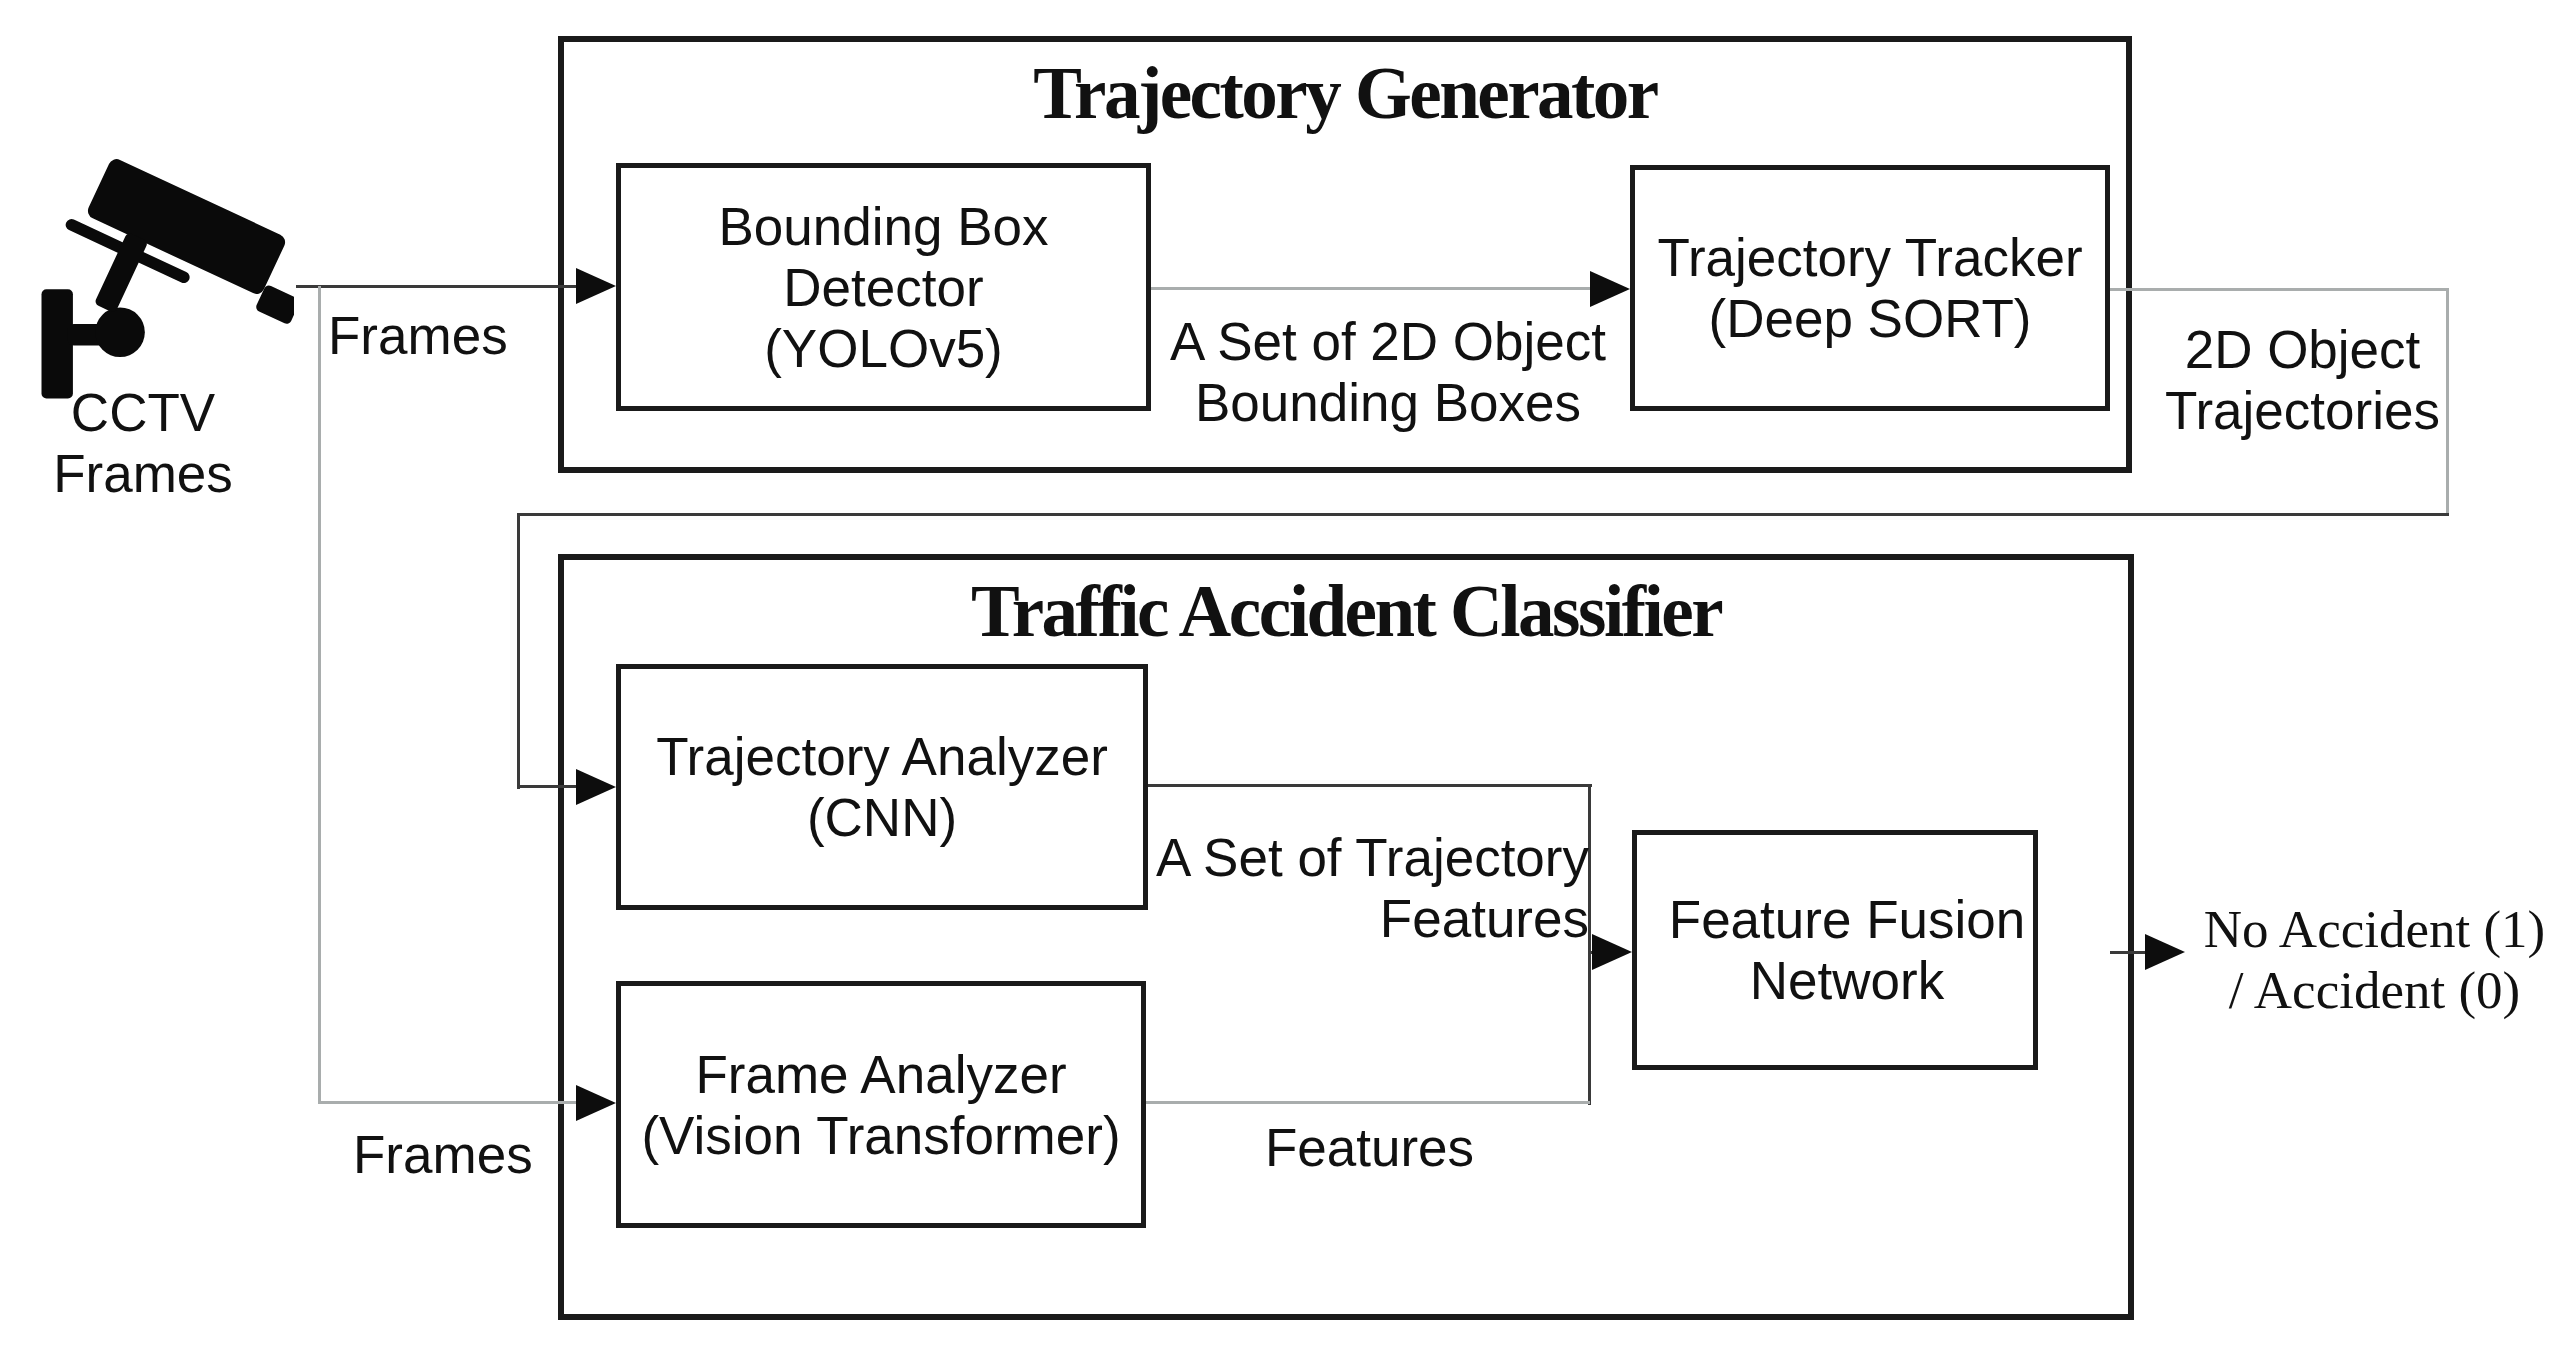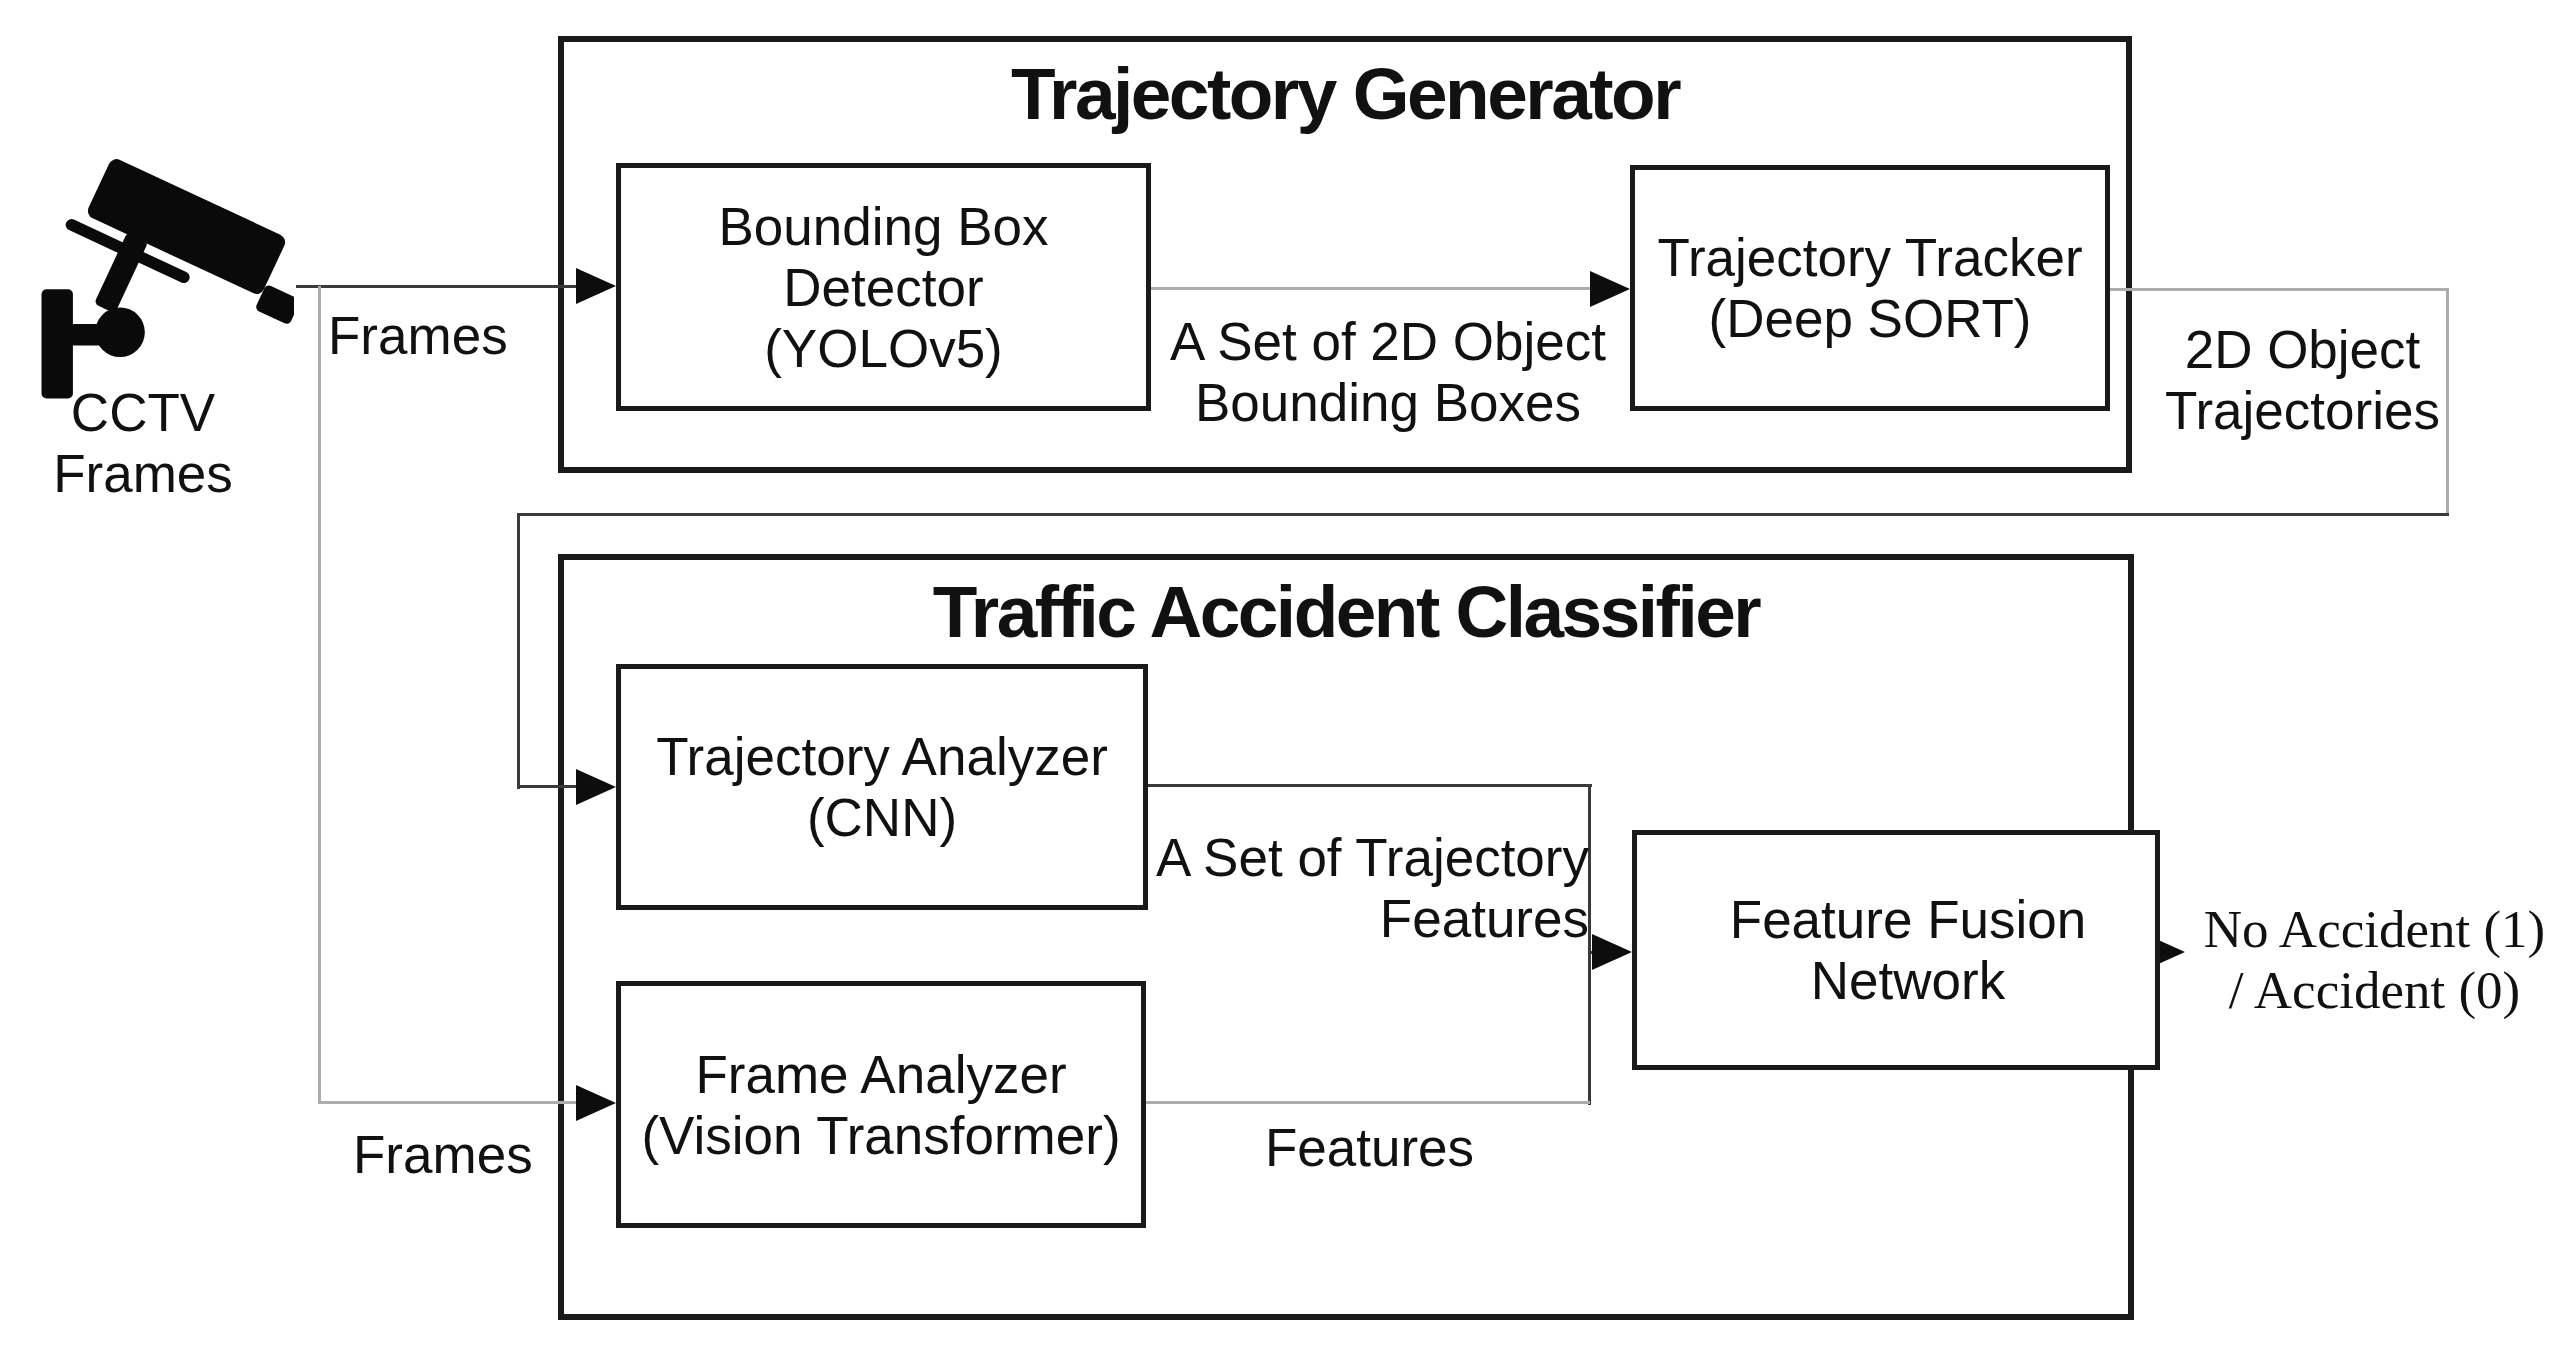--- a/index.html
+++ b/index.html
@@ -24,20 +24,21 @@
   .innerbox{
     position:absolute;background:var(--bg);
     border:5px solid var(--box-border);box-sizing:border-box;
     display:flex;flex-direction:column;align-items:center;justify-content:center;
     text-align:center;font-size:53px;line-height:61px;
   }
   .gtitle{
     position:absolute;left:0;right:0;text-align:center;
     font-weight:bold;font-size:73px;line-height:79px;letter-spacing:-2.5px;
     white-space:nowrap;
+    font-family:Liberation Serif, serif;
   }
   .lbl{
     position:absolute;font-size:53px;line-height:61px;text-align:center;
     white-space:nowrap;
   }
   .lbl.left{text-align:left;}
   .hline,.vline{position:absolute;}
   .hline{height:3.3px;}
   .vline{width:3.3px;}
   .gray{background:var(--line-gray);}
@@ -107,21 +108,21 @@
   <div class="innerbox" style="left:616px;top:664px;width:532px;height:246px;">
     <div>Trajectory Analyzer</div>
     <div>(CNN)</div>
   </div>
 
   <div class="innerbox" style="left:616px;top:981px;width:530px;height:247px;">
     <div>Frame Analyzer</div>
     <div>(Vision Transformer)</div>
   </div>
 
-  <div class="innerbox" style="left:1632px;top:830px;width:528px;height:240px;padding-left:24px;">
+  <div class="innerbox" style="left:1632px;top:830px;width:406px;height:240px;padding-left:24px;">
     <div>Feature Fusion</div>
     <div>Network</div>
   </div>
 
   <svg class="abs" style="left:37px;top:157px;" width="257" height="248" viewBox="0 0 310 300">
     <rect class="ink" x="5" y="160" width="38" height="132" rx="6"></rect>
     <rect class="ink" x="36" y="202" width="62" height="26" rx="8"></rect>
     <circle class="ink" cx="100" cy="212" r="30"></circle>
     <g>
       <g transform="rotate(25 180 85)">

